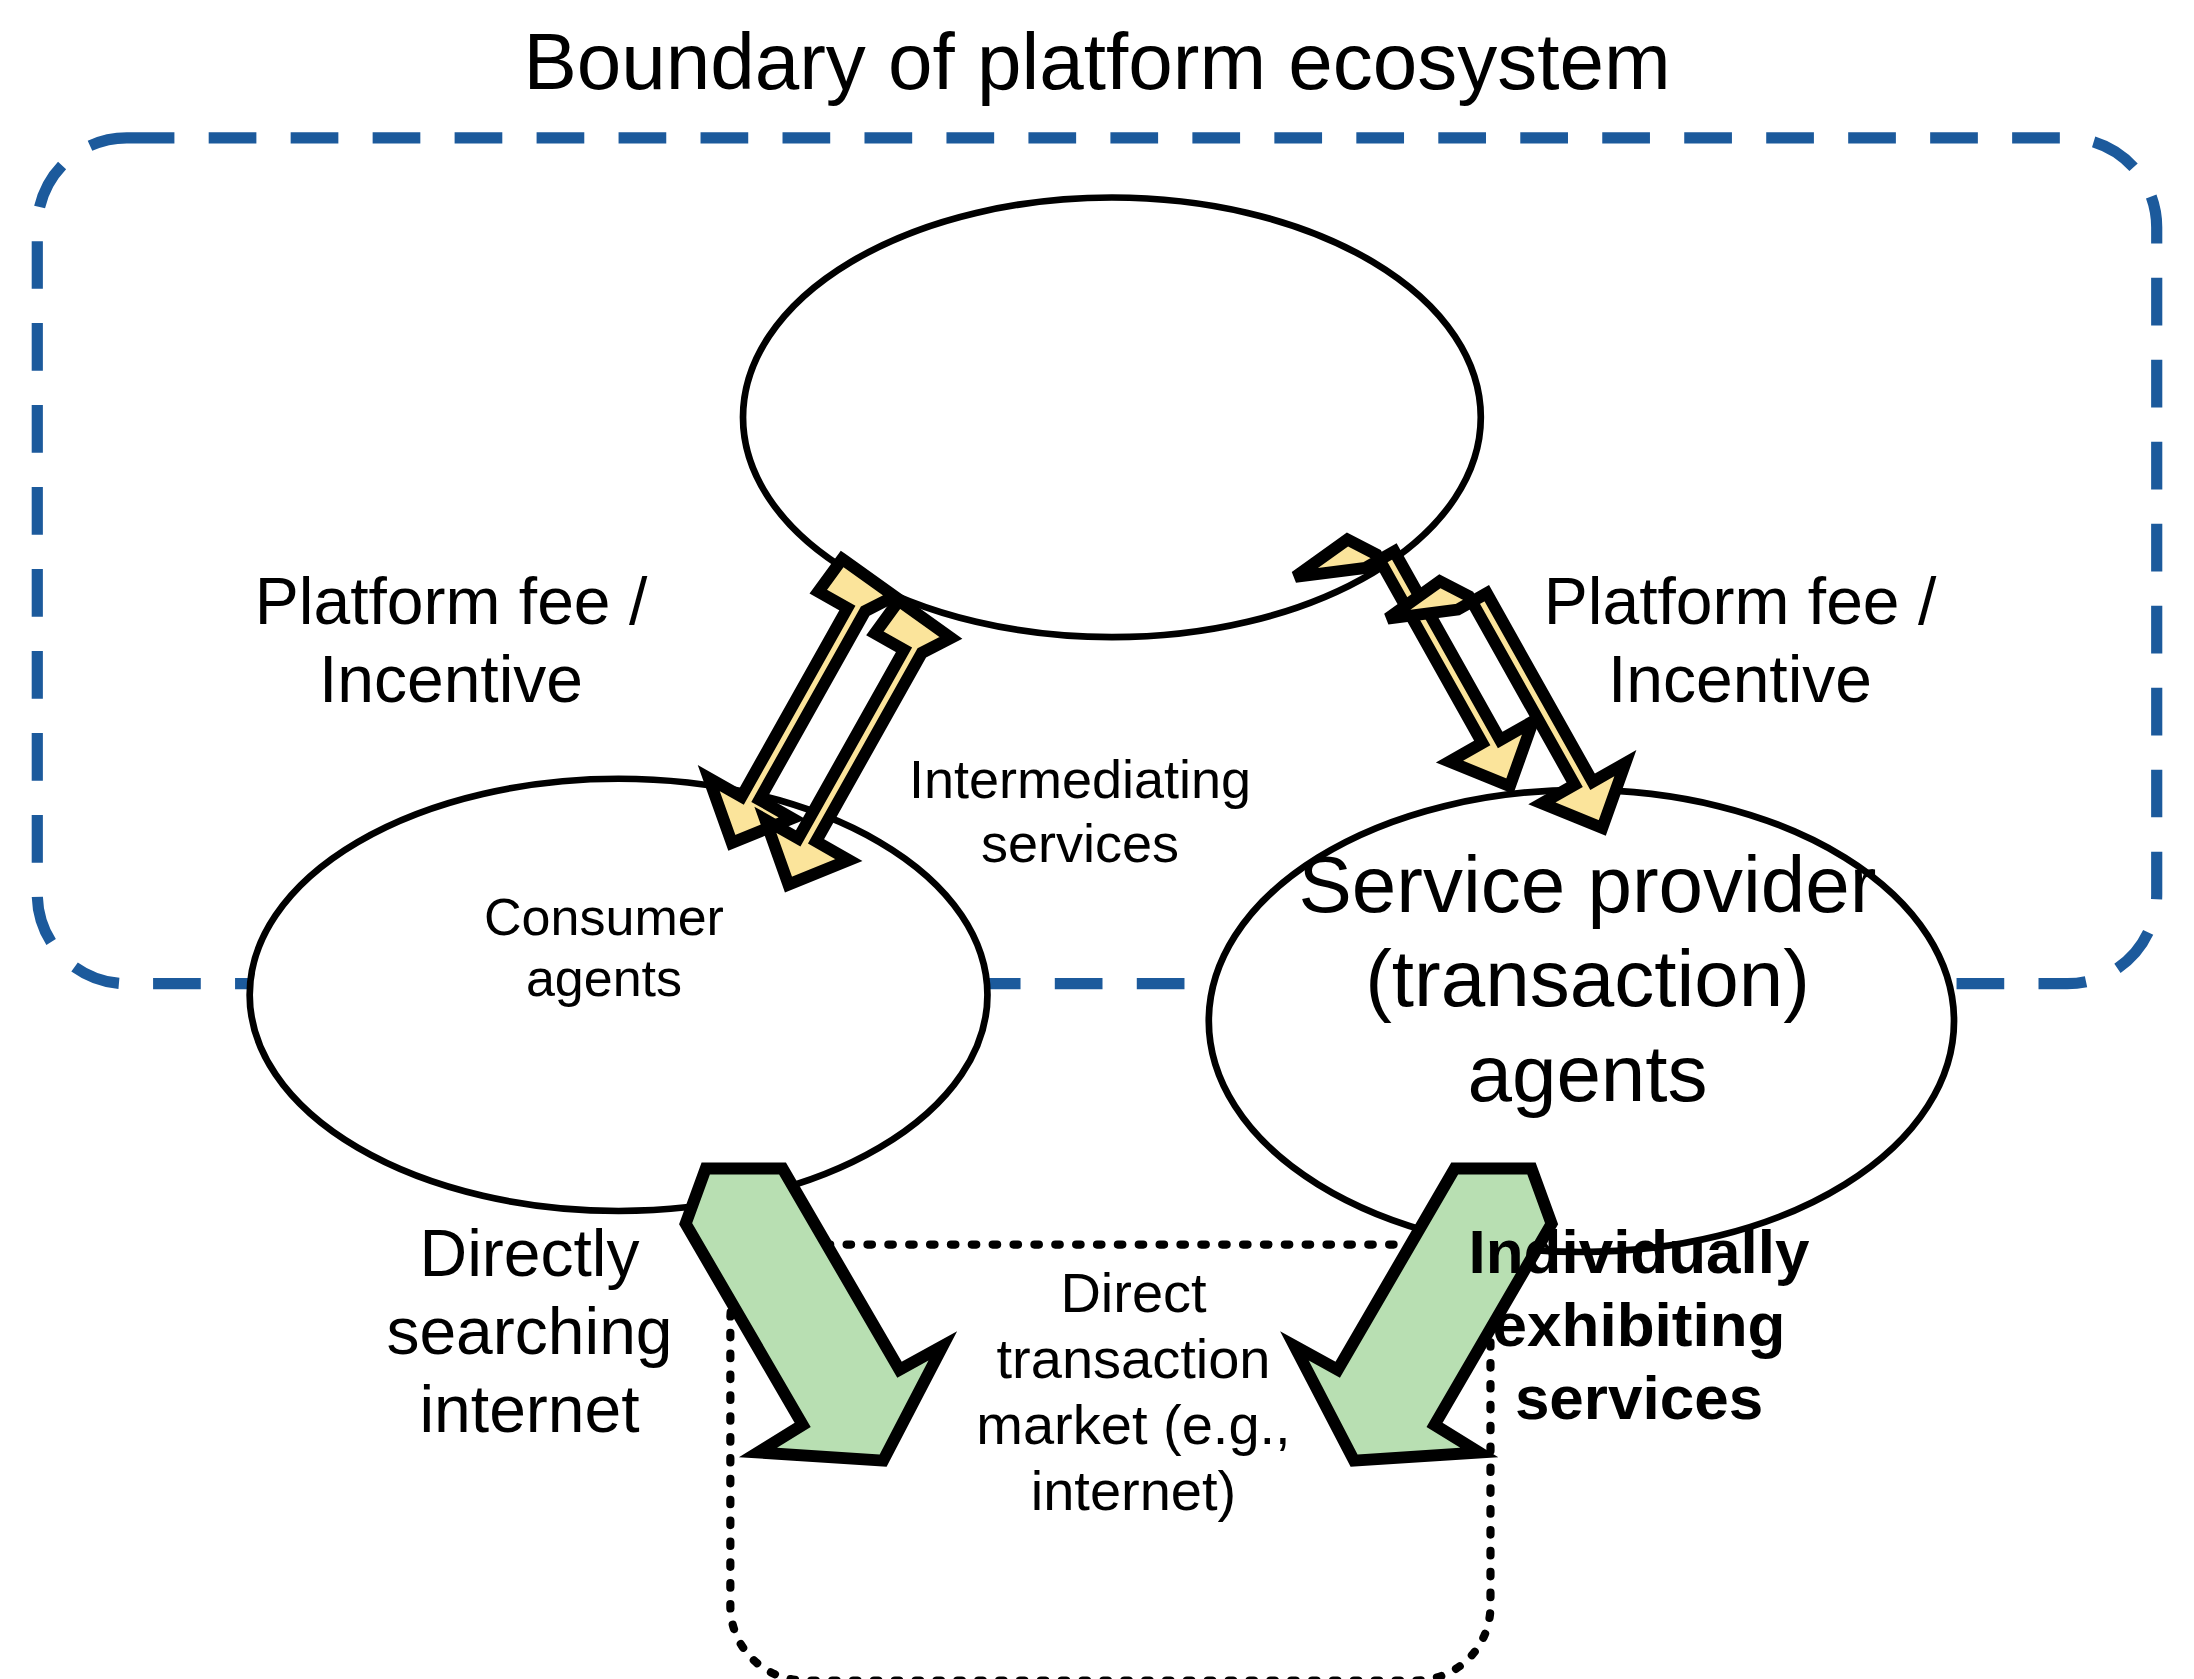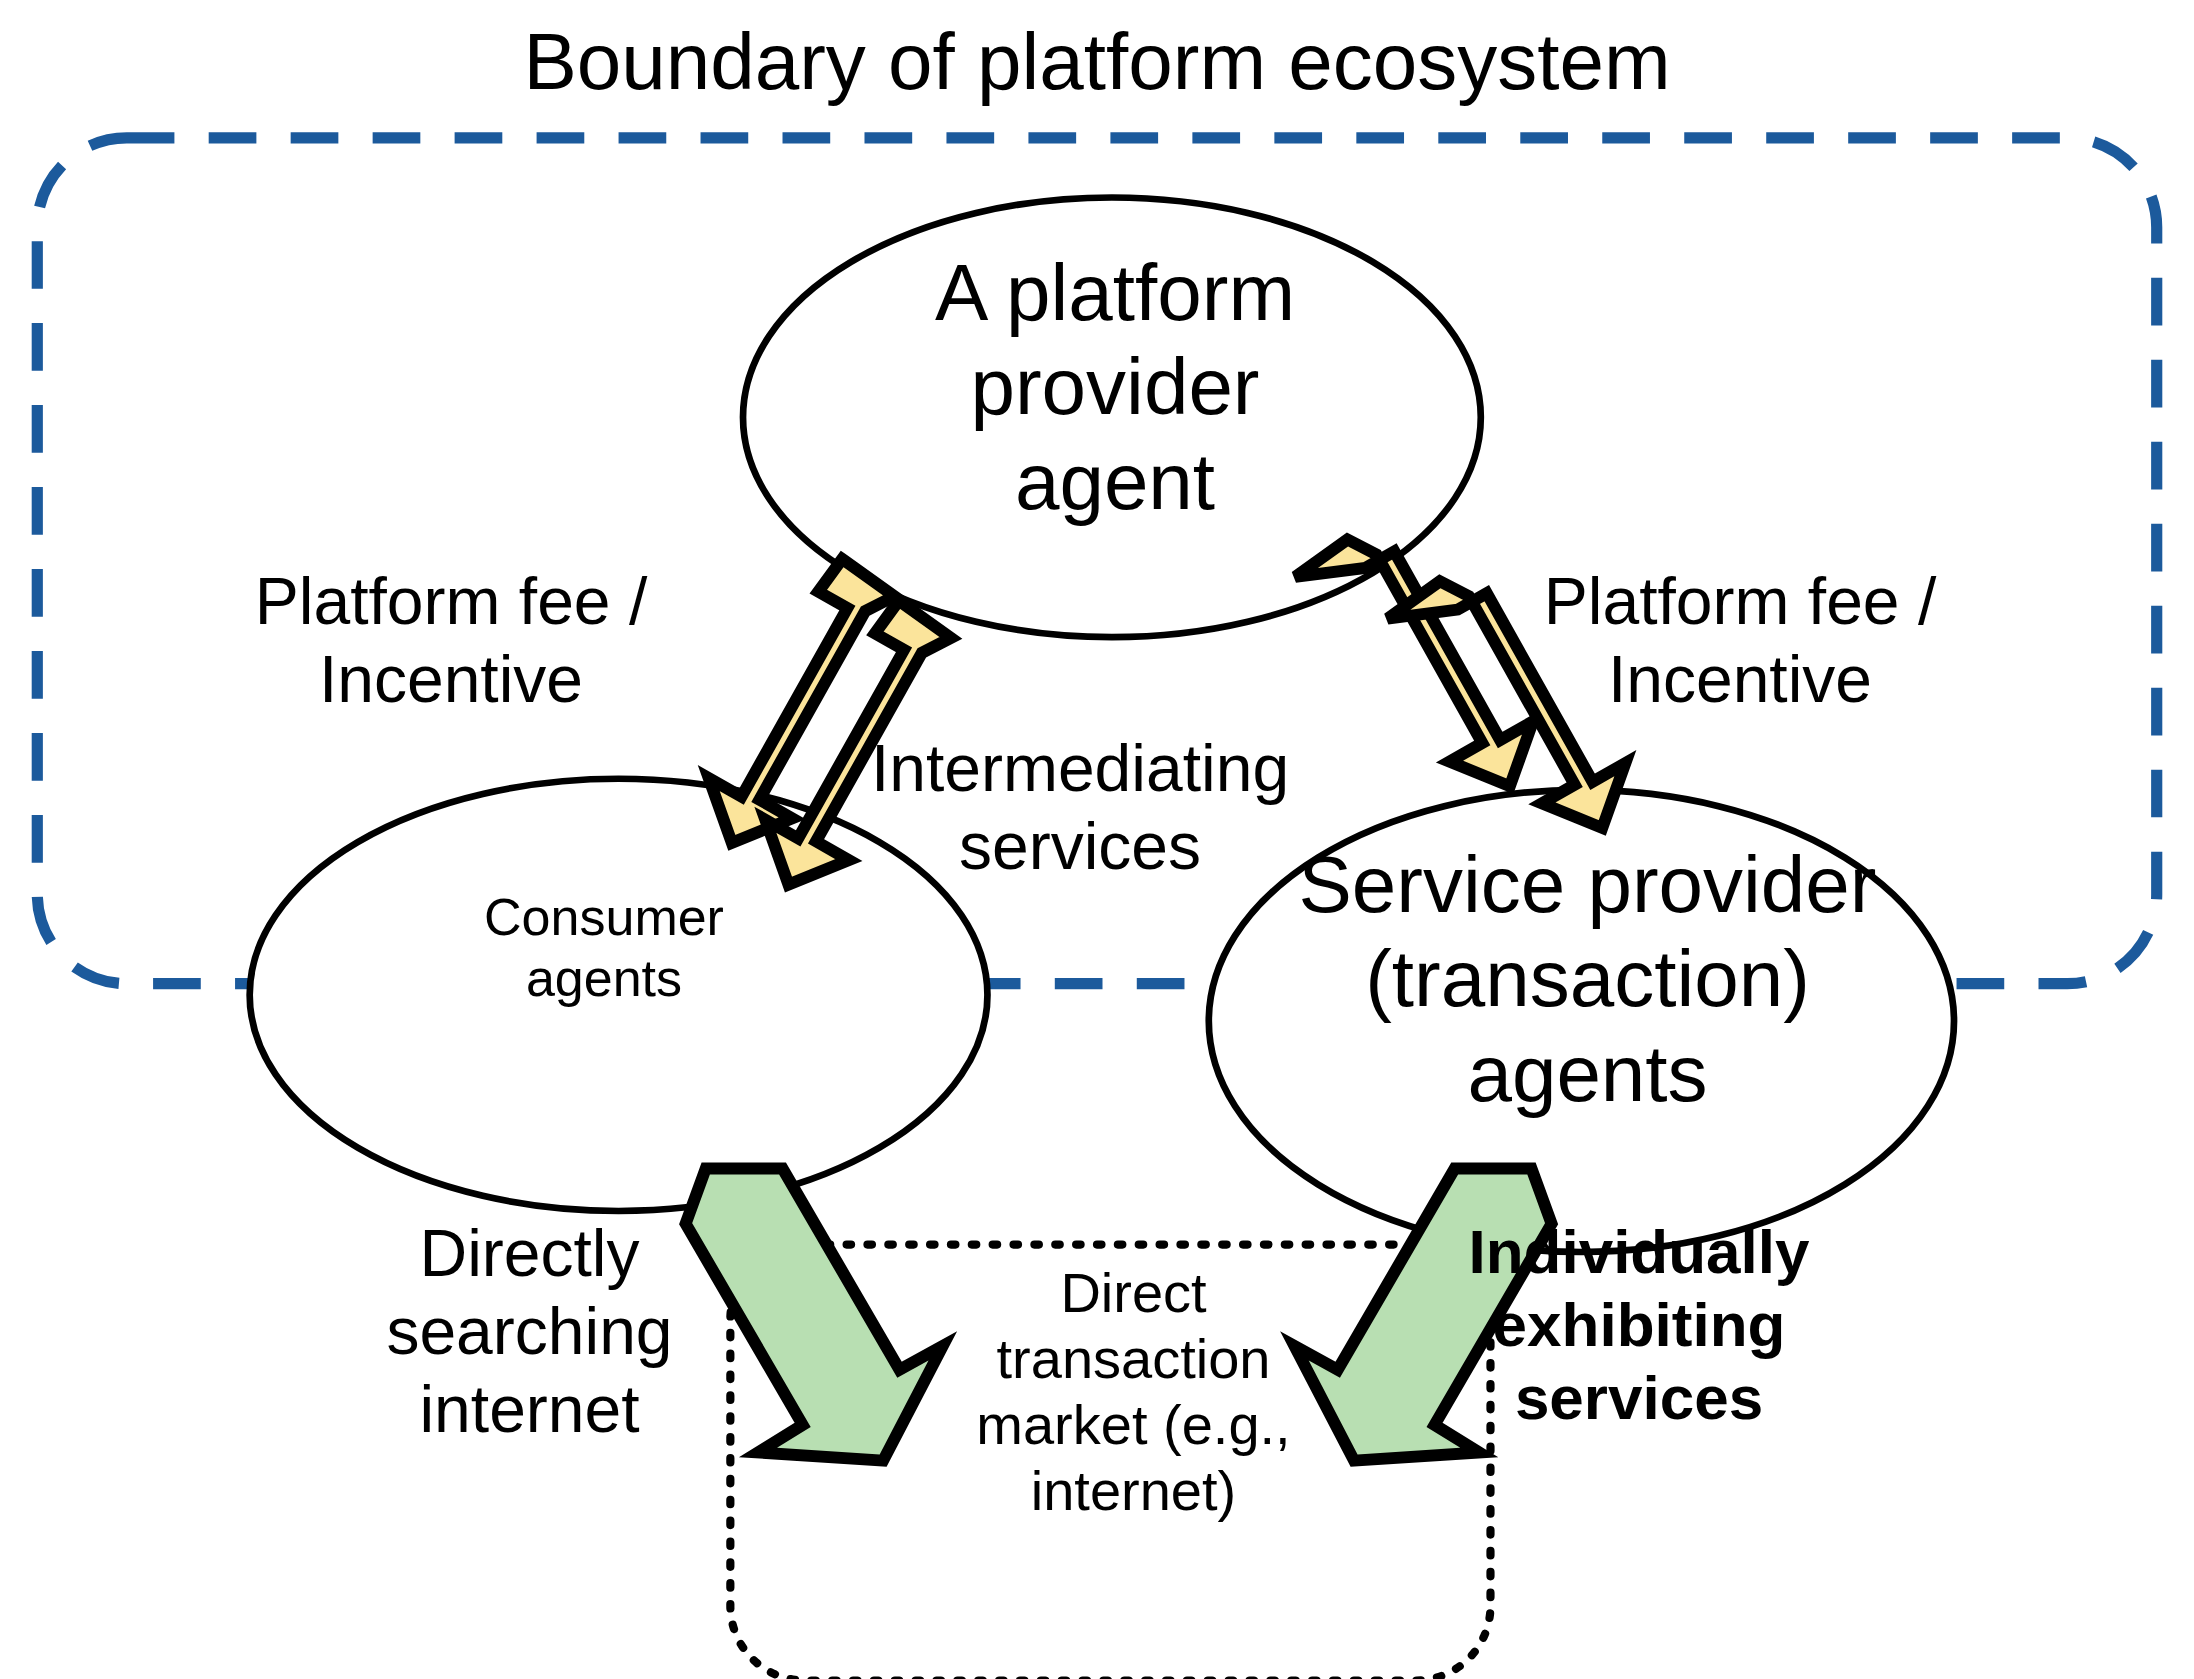--- a/index.html
+++ b/index.html
@@ -76,23 +76,23 @@
     font-size: 66px;
   }
   #fee-right-label {
     left: 1479px;
     top: 563px;
     width: 522px;
     font-size: 66px;
   }
   #intermediating-label {
     left: 838px;
-    top: 730px;
+    top: 748px;
     width: 484px;
-    font-size: 66px;
+    font-size: 54px;
   }
   #searching-label {
     left: 343px;
     top: 1215px;
     width: 373px;
     font-size: 66px;
   }
   #exhibiting-label {
     left: 1445px;
     top: 1215px;
@@ -165,23 +165,20 @@
     </g>
 
     <g>
       <polygon points="2055,1568 1952,1568 1795,1838 1737,1806 1817,1960 1985,1949 1925,1912 2082,1642" fill="#b8dfb2" stroke="#000000" stroke-width="16" stroke-linejoin="miter"></polygon>
     </g>
 
   </svg>
 
   <div class="lbl" id="boundary-caption">Boundary of platform ecosystem</div>
 
-  <div class="lbl" id="platform-label">A platform
-provider
-agent</div>
 
   <div class="lbl" id="consumer-label">Consumer
 agents</div>
 
   <div class="lbl" id="serviceprovider-label">Service provider
 (transaction)
 agents</div>
 
   <div class="lbl" id="market-label">Direct
 transaction

